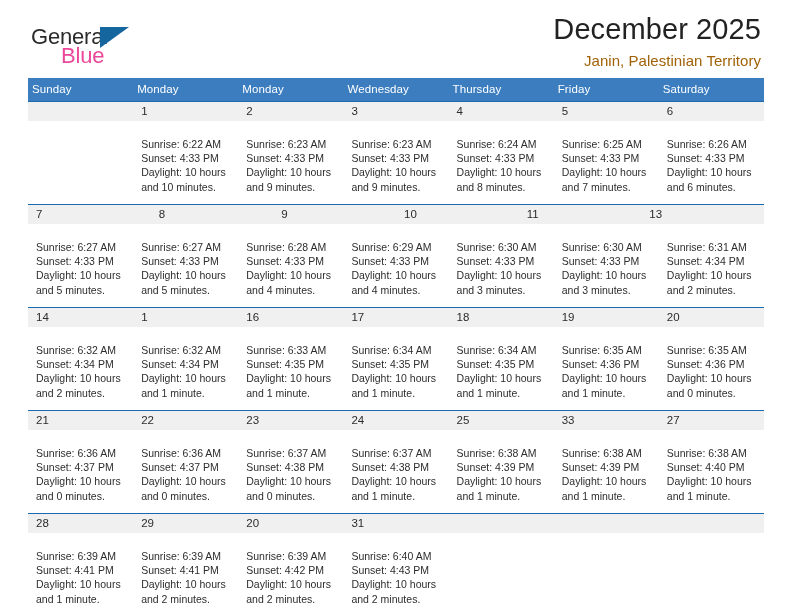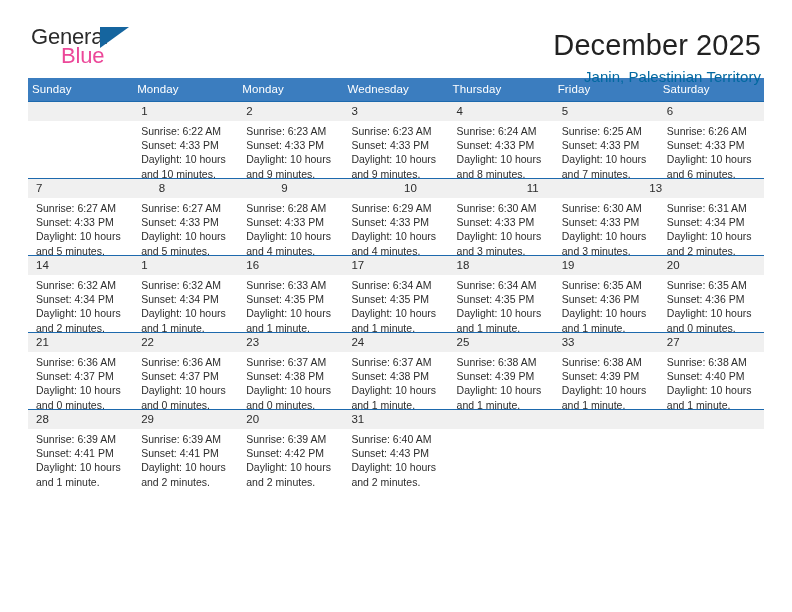--- a/index.html
+++ b/index.html
@@ -57,34 +57,34 @@
   .logo-triangle {
     position: absolute;
     left: 72px;
     top: 1px;
     width: 0;
     height: 0;
     border-left: 29px solid #15659f;
     border-bottom: 21px solid transparent;
   }
   .title-block {
-    margin-top: 30px;
+    margin-top: 14px;
     text-align: right;
     padding-right: 3px;
   }
   .cal-title {
     font-size: 29px;
     font-weight: normal;
     color: #222222;
     line-height: 1.08;
     letter-spacing: 0.1px;
   }
   .cal-subtitle {
     font-size: 15px;
-    color: #0369a1;
+    color: #a16207;
     margin-top: 7px;
     letter-spacing: 0.05px;
   }
 
   
   .calendar {
     margin-top: 4px;
     width: 736px;
   }
   .weekday-row {
@@ -117,22 +117,22 @@
   .num-cell {
     flex: 1 1 0;
     padding: 3px 0 3px 8px;
     font-size: 11.5px;
     color: #2c2c2c;
     height: 19px;
     line-height: 13px;
   }
   .body-cell {
     flex: 1 1 0;
-    padding: 3px 6px 5px 8px;
-    height: 57px;
+    padding: 16px 6px 5px 8px;
+    height: 83px;
   }
   .body-cell p {
     margin: 0;
     font-size: 10.5px;
     line-height: 14.2px;
     color: #2d2d2d;
     white-space: pre-line;
   }
 </style>
 </head>

